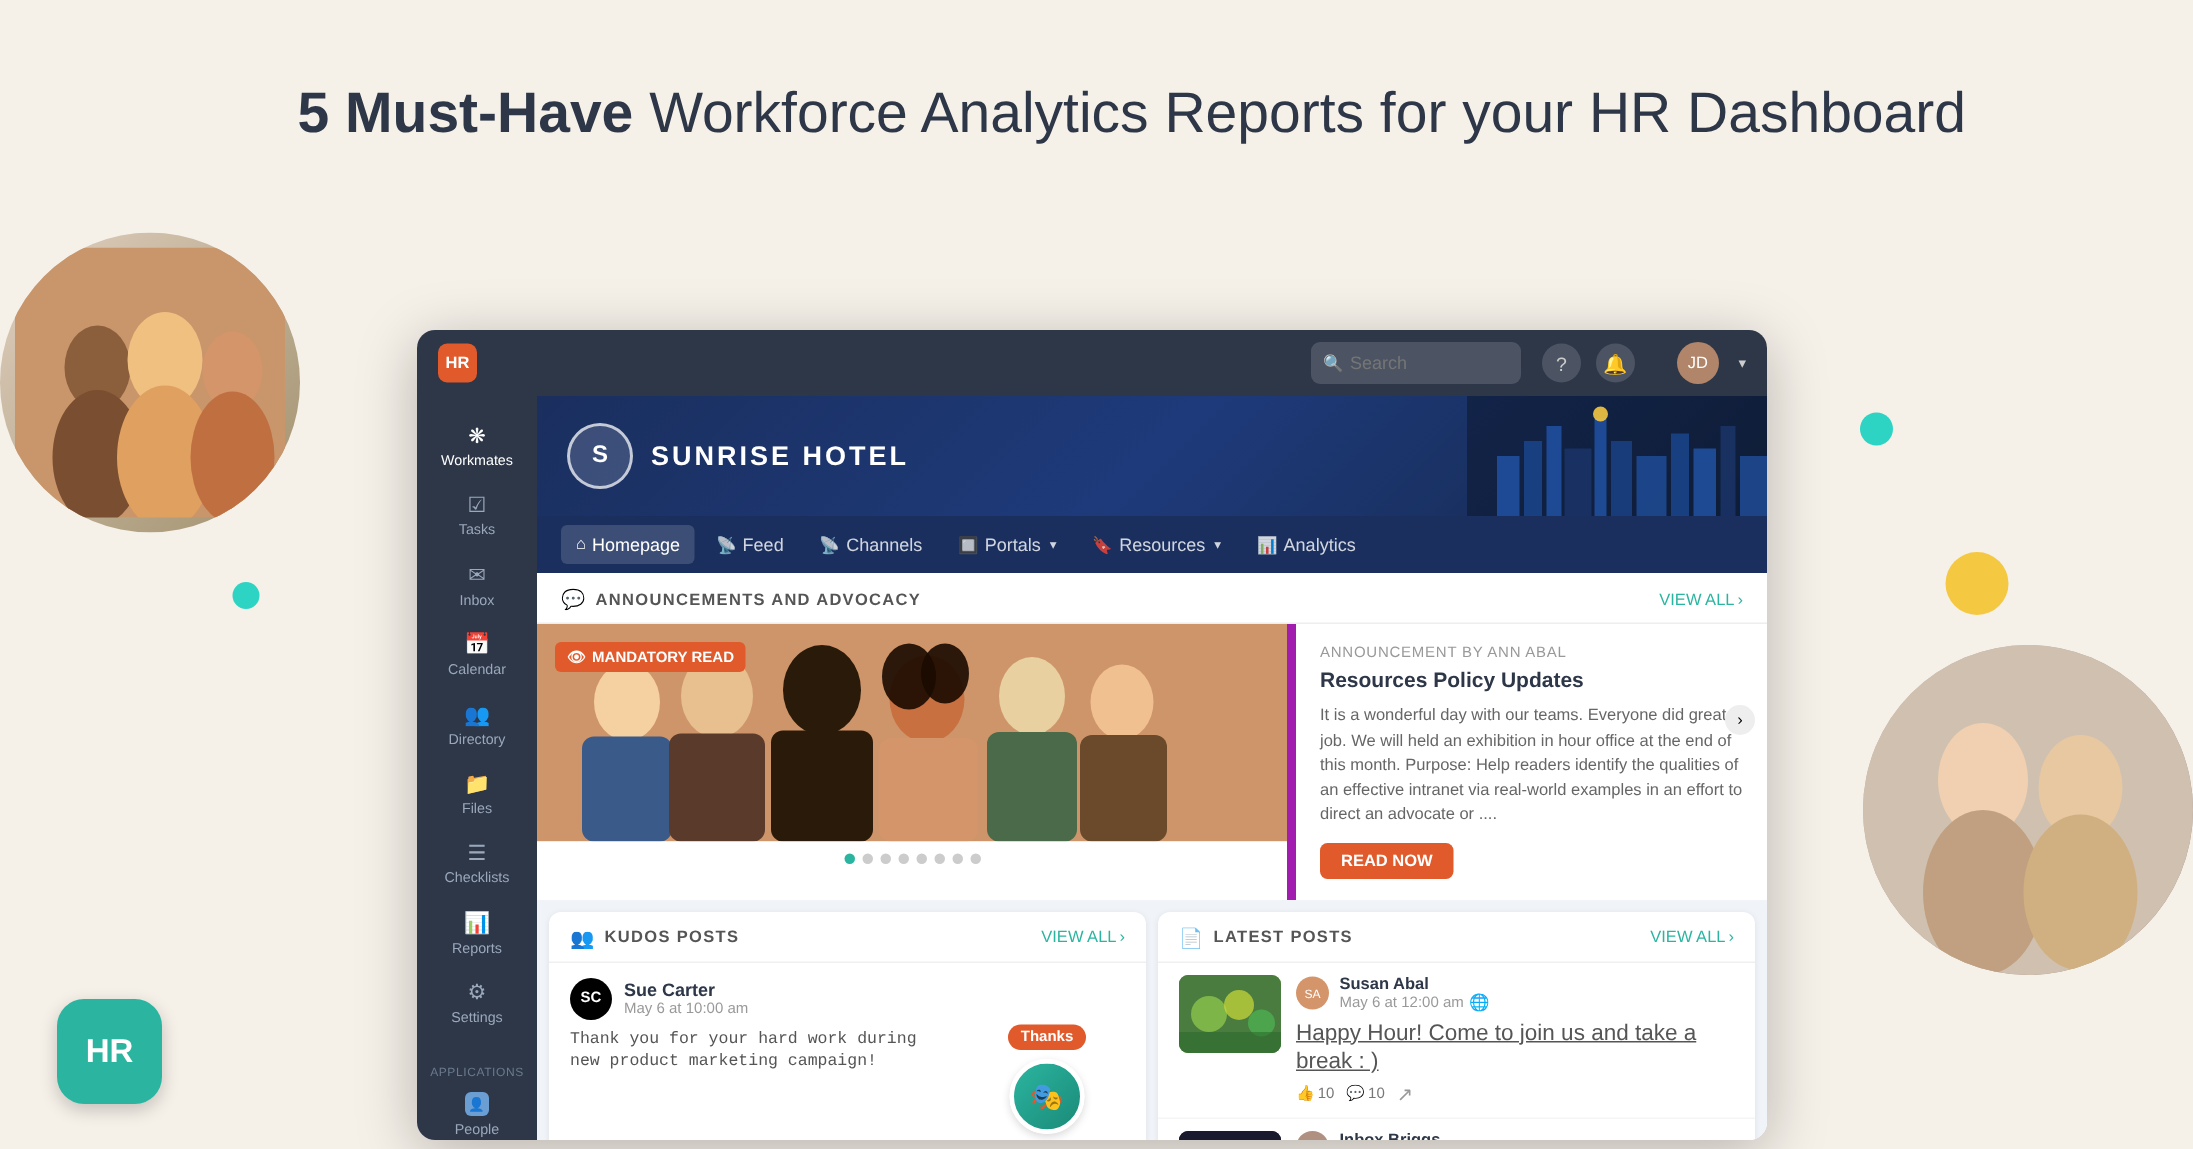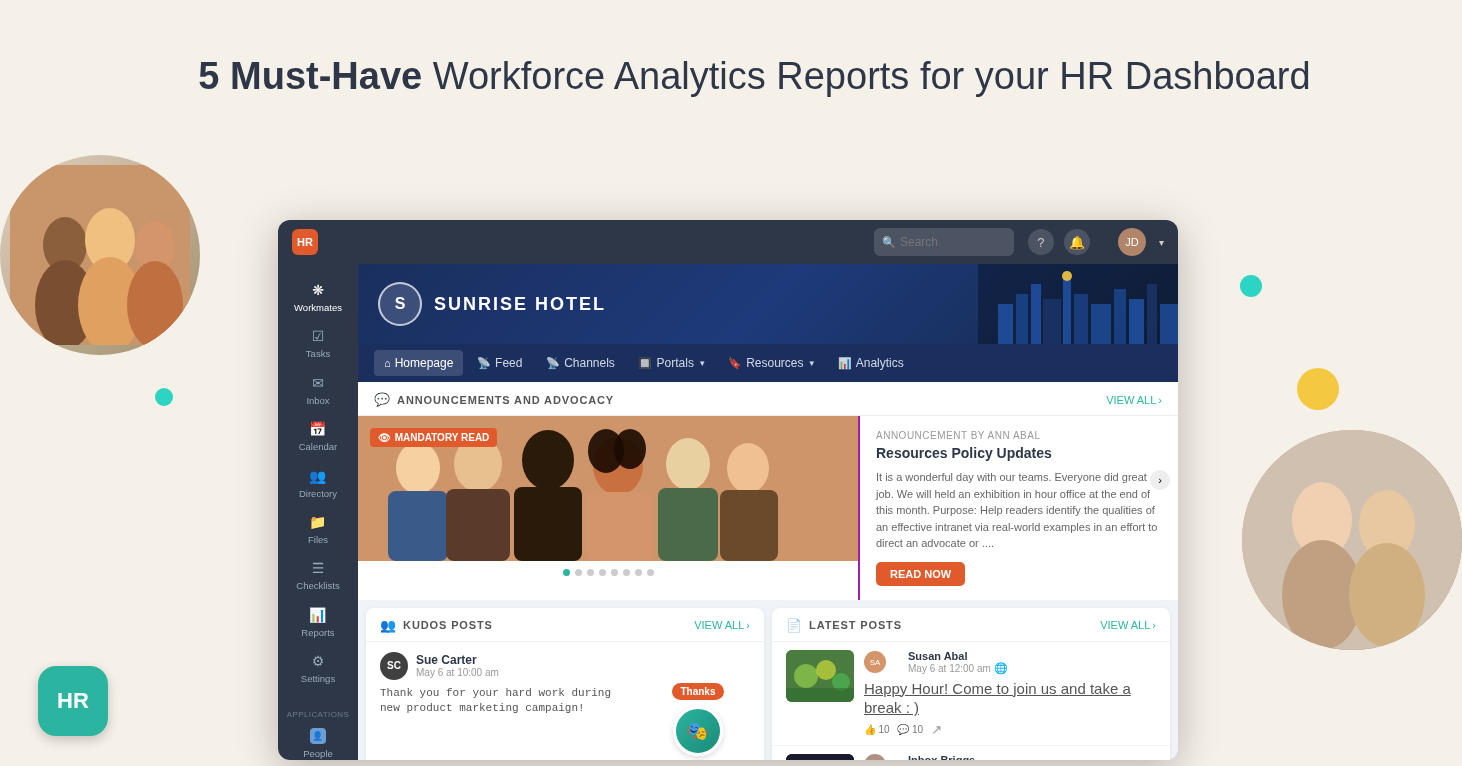--- a/index.html
+++ b/index.html
@@ -326,21 +326,21 @@
       display: flex;
       background: #fff;
     }
     .announcement-left {
       flex: 1;
       position: relative;
     }
     .announcement-right {
       width: 320px;
       padding: 14px 16px;
-      border-left: 2px solid #a21caf;
+      border-left: 6px solid #a21caf;
     }
     .ann-by {
       font-size: 10px;
       color: #999;
       text-transform: uppercase;
       letter-spacing: 0.05em;
       margin-bottom: 4px;
     }
     .ann-title {
       font-size: 14px;
@@ -427,21 +427,21 @@
     }
     .kudos-user-row {
       display: flex;
       align-items: center;
       gap: 8px;
       margin-bottom: 6px;
     }
     .kudos-avatar {
       width: 28px; height: 28px;
       border-radius: 50%;
-      background: #404040;
+      background: #000000;
       display: flex; align-items: center; justify-content: center;
       color: #fff; font-size: 10px; font-weight: 600;
     }
     .kudos-name { font-size: 12px; font-weight: 600; color: #2d3748; }
     .kudos-time { font-size: 10px; color: #999; }
     .kudos-body { font-size: 11px; color: #555; line-height: 1.4; font-family: Liberation Mono, monospace; }
 
     .kudos-recipients {
       float: right;
       display: flex;
@@ -495,21 +495,21 @@
       width: 68px; height: 52px;
       border-radius: 6px;
       background: linear-gradient(135deg, #8b6347, #c4956a);
       flex-shrink: 0;
       overflow: hidden;
     }
     .latest-post-info { flex: 1; }
     .latest-post-user {
       display: flex;
       align-items: center;
-      gap: 22px;
+      gap: 7px;
       margin-bottom: 4px;
     }
     .latest-avatar {
       width: 22px; height: 22px;
       border-radius: 50%;
       background: #d4956a;
       display: flex; align-items: center; justify-content: center;
       color: #fff; font-size: 8px;
     }
     .latest-name { font-size: 11px; font-weight: 600; color: #2d3748; }

